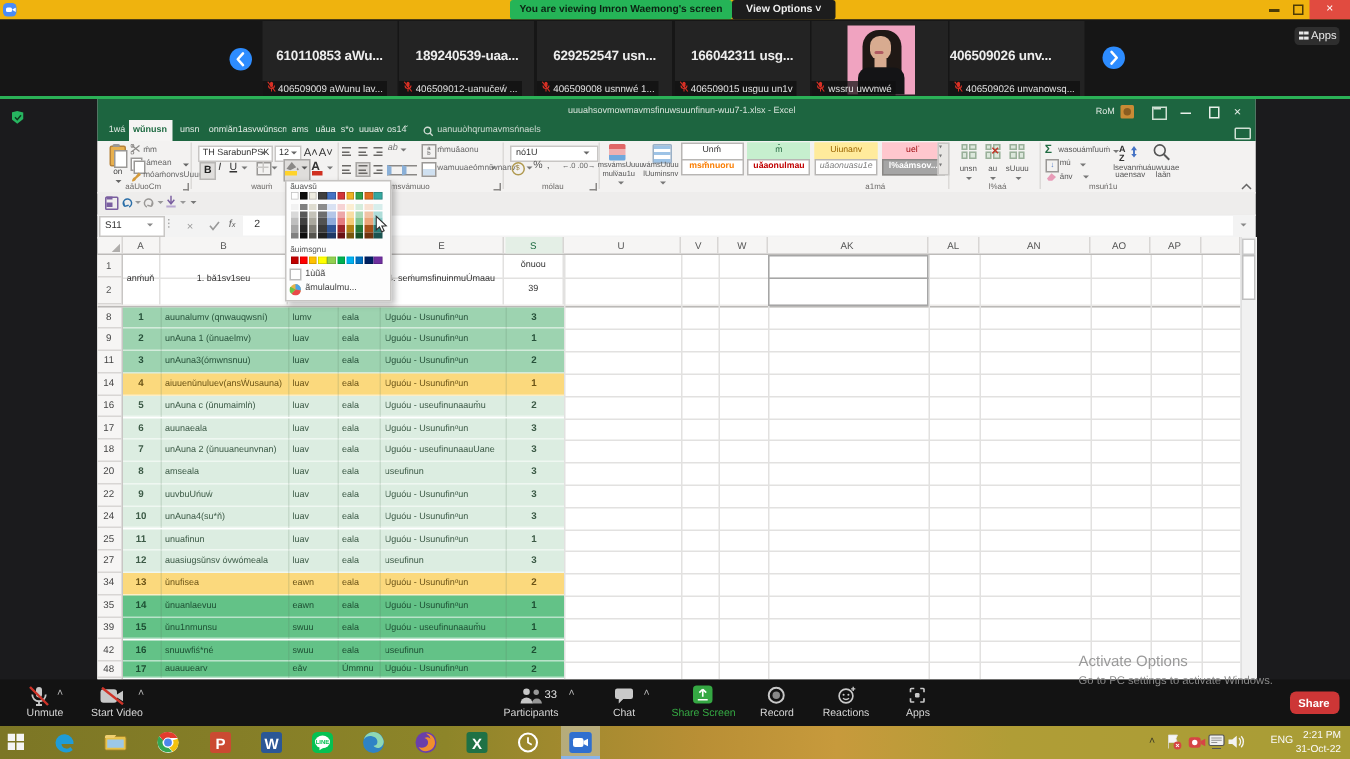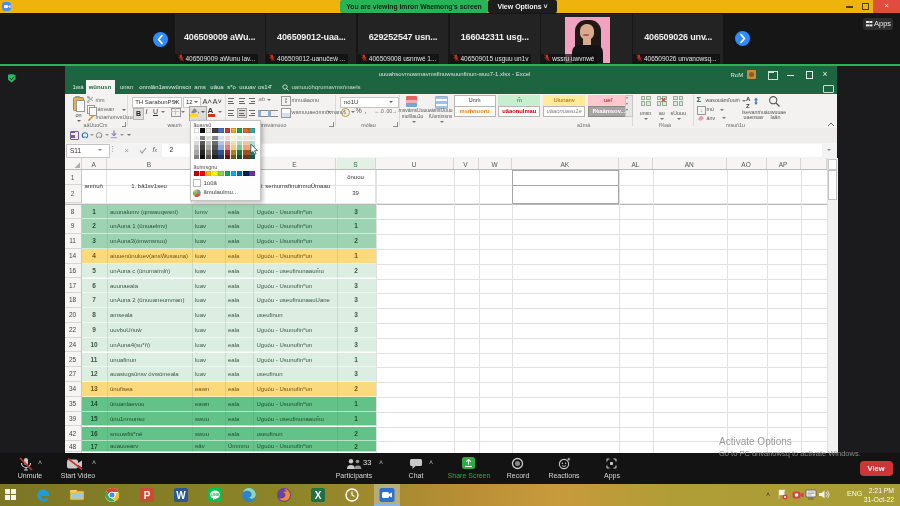--- a/index.html
+++ b/index.html
@@ -14,28 +14,28 @@
 <svg class="abs" style="left:7.6px;top:4.8px" width="3" height="3">
     <path d="M0 1.5 L2.5 0 V3 Z" fill="#fff"></path>
   </svg>
 <div class="abs" style="left:340px;top:0;width:148px;height:13px;background:#25b457;border-radius:2px;color:#0b2413;font-size:6.8px;font-weight:bold;text-align:center;line-height:13px;">You are viewing Imron Waemong's screen</div>
 <div class="abs" style="left:488px;top:0;width:69px;height:13px;background:#1d1d1d;border-radius:2px;color:#f0f0f0;font-size:7px;font-weight:bold;text-align:center;line-height:13px;">View Options ˅</div>
 <div class="abs" style="left:846px;top:6px;width:7px;height:1.5px;background:#4d3c06;"></div>
 <div class="abs" style="left:862px;top:3px;width:5px;height:5px;border:1px solid #4d3c06;"></div>
 <div class="abs" style="left:873px;top:0;width:27px;height:13px;background:#e14b40;color:#fff;font-size:8px;text-align:center;line-height:12px;">×</div>
 <div class="abs" style="left:0;top:13px;width:900px;height:50.5px;background:#161616;"></div>
 <div class="abs" style="left:174.6px;top:14px;width:90.2px;height:49.5px;background:#232323;"></div>
-<div class="abs" style="left:174.6px;top:31.5px;width:90.2px;height:12px;color:#ededed;font-size:9px;font-weight:bold;letter-spacing:-0.15px;text-align:center;white-space:nowrap;overflow:hidden;">406509009 aWu...</div>
+<div class="abs" style="left:174.6px;top:31.5px;width:90.2px;height:12px;color:#ededed;font-size:9px;font-weight:bold;letter-spacing:-0.15px;text-align:center;white-space:nowrap;overflow:hidden;">610110853 aWu...</div>
 <div class="abs" style="left:174.6px;top:54px;height:9.5px;background:rgba(15,15,15,0.72);color:#e2e2e2;font-size:6.5px;line-height:9.5px;padding:0 3px;white-space:nowrap;overflow:hidden;max-width:84px;"><svg width="6" height="8" viewBox="0 0 6 8" style="vertical-align:-1px">
       <rect x="2" y="0.5" width="2" height="3.5" rx="1" fill="#d93025"></rect>
       <path d="M1 3 a2 2 0 0 0 4 0 M3 5 V7" stroke="#d93025" stroke-width="0.7" fill="none"></path>
       <path d="M0.5 0.5 L5.5 7" stroke="#d93025" stroke-width="0.8"></path>
     </svg> 406509009 aWunu lav...</div>
 <div class="abs" style="left:266.3px;top:14px;width:90.2px;height:49.5px;background:#232323;"></div>
-<div class="abs" style="left:266.3px;top:31.5px;width:90.2px;height:12px;color:#ededed;font-size:9px;font-weight:bold;letter-spacing:-0.15px;text-align:center;white-space:nowrap;overflow:hidden;">406509012-uaa...</div>
+<div class="abs" style="left:266.3px;top:31.5px;width:90.2px;height:12px;color:#ededed;font-size:9px;font-weight:bold;letter-spacing:-0.15px;text-align:center;white-space:nowrap;overflow:hidden;">189240539-uaa...</div>
 <div class="abs" style="left:266.3px;top:54px;height:9.5px;background:rgba(15,15,15,0.72);color:#e2e2e2;font-size:6.5px;line-height:9.5px;padding:0 3px;white-space:nowrap;overflow:hidden;max-width:84px;"><svg width="6" height="8" viewBox="0 0 6 8" style="vertical-align:-1px">
       <rect x="2" y="0.5" width="2" height="3.5" rx="1" fill="#d93025"></rect>
       <path d="M1 3 a2 2 0 0 0 4 0 M3 5 V7" stroke="#d93025" stroke-width="0.7" fill="none"></path>
       <path d="M0.5 0.5 L5.5 7" stroke="#d93025" stroke-width="0.8"></path>
     </svg> 406509012-uanučeẃ ...</div>
 <div class="abs" style="left:358.0px;top:14px;width:90.2px;height:49.5px;background:#232323;"></div>
 <div class="abs" style="left:358.0px;top:31.5px;width:90.2px;height:12px;color:#ededed;font-size:9px;font-weight:bold;letter-spacing:-0.15px;text-align:center;white-space:nowrap;overflow:hidden;">629252547 usn...</div>
 <div class="abs" style="left:358.0px;top:54px;height:9.5px;background:rgba(15,15,15,0.72);color:#e2e2e2;font-size:6.5px;line-height:9.5px;padding:0 3px;white-space:nowrap;overflow:hidden;max-width:84px;"><svg width="6" height="8" viewBox="0 0 6 8" style="vertical-align:-1px">
       <rect x="2" y="0.5" width="2" height="3.5" rx="1" fill="#d93025"></rect>
       <path d="M1 3 a2 2 0 0 0 4 0 M3 5 V7" stroke="#d93025" stroke-width="0.7" fill="none"></path>
@@ -55,21 +55,21 @@
 <div class="abs" style="left:18.5px;top:16.5px;width:6px;height:2px;background:#b05a62;border-radius:1px;"></div>
 <div class="abs" style="left:18px;top:22px;width:8px;height:6px;background:#d8ab90;"></div>
 <div class="abs" style="left:7px;top:28px;width:31px;height:19px;background:#141416;border-radius:7px 7px 0 0;"></div>
 </div>
 <div class="abs" style="left:541.4px;top:54px;height:9.5px;background:rgba(15,15,15,0.72);color:#e2e2e2;font-size:6.5px;line-height:9.5px;padding:0 3px;white-space:nowrap;overflow:hidden;max-width:84px;"><svg width="6" height="8" viewBox="0 0 6 8" style="vertical-align:-1px">
       <rect x="2" y="0.5" width="2" height="3.5" rx="1" fill="#d93025"></rect>
       <path d="M1 3 a2 2 0 0 0 4 0 M3 5 V7" stroke="#d93025" stroke-width="0.7" fill="none"></path>
       <path d="M0.5 0.5 L5.5 7" stroke="#d93025" stroke-width="0.8"></path>
     </svg> wssru uwvnwé</div>
 <div class="abs" style="left:633.1px;top:14px;width:90.2px;height:49.5px;background:#232323;"></div>
-<div class="abs" style="left:633.1px;top:31.5px;width:90.2px;height:12px;color:#ededed;font-size:9px;font-weight:bold;letter-spacing:-0.15px;text-align:center;white-space:nowrap;overflow:hidden;">406509026 unv...</div>
+<div class="abs" style="left:633.1px;top:31.5px;width:90.2px;height:12px;color:#ededed;font-size:9px;font-weight:bold;letter-spacing:-0.15px;white-space:nowrap;overflow:hidden;">406509026 unv...</div>
 <div class="abs" style="left:633.1px;top:54px;height:9.5px;background:rgba(15,15,15,0.72);color:#e2e2e2;font-size:6.5px;line-height:9.5px;padding:0 3px;white-space:nowrap;overflow:hidden;max-width:84px;"><svg width="6" height="8" viewBox="0 0 6 8" style="vertical-align:-1px">
       <rect x="2" y="0.5" width="2" height="3.5" rx="1" fill="#d93025"></rect>
       <path d="M1 3 a2 2 0 0 0 4 0 M3 5 V7" stroke="#d93025" stroke-width="0.7" fill="none"></path>
       <path d="M0.5 0.5 L5.5 7" stroke="#d93025" stroke-width="0.8"></path>
     </svg> 406509026 unvanowsq...</div>
 <div class="abs" style="left:152.5px;top:31.5px;width:15px;height:15px;border-radius:50%;background:#2d8cff;"></div>
 <svg class="abs" style="left:152.5px;top:31.5px;" width="15" height="15">
     <path d="M9 3.6 L5.5 7.5 L9 11.4" stroke="#fff" stroke-width="1.7" fill="none" stroke-linecap="round" stroke-linejoin="round"></path>
   </svg>
 <div class="abs" style="left:734.5px;top:31px;width:15px;height:15px;border-radius:50%;background:#2d8cff;"></div>
@@ -735,23 +735,23 @@
     <circle cx="7.6" cy="6.2" r="0.7" fill="#c8c8c8"></circle>
     <path d="M4 8.4 a2.6 2.6 0 0 0 4 0" stroke="#c8c8c8" stroke-width="0.9" fill="none"></path>
     <path d="M10.8 0.8 V3.6 M9.4 2.2 H12.2" stroke="#c8c8c8" stroke-width="0.9"></path>
   </svg>
 <div class="abs" style="left:542px;top:471.5px;width:44px;color:#d5d5d5;font-size:7px;text-align:center;">Reactions</div>
 <svg class="abs" style="left:605px;top:457.0px" width="13" height="13" viewBox="0 0 13 13">
     <path d="M2 4.5 V2.5 a0.5 0.5 0 0 1 0.5 -0.5 H4.5 M8.5 2 H10.5 a0.5 0.5 0 0 1 0.5 0.5 V4.5 M11 8.5 V10.5 a0.5 0.5 0 0 1 -0.5 0.5 H8.5 M4.5 11 H2.5 a0.5 0.5 0 0 1 -0.5 -0.5 V8.5" stroke="#c8c8c8" stroke-width="1.1" fill="none"></path>
     <rect x="5" y="5" width="3" height="3" rx="0.8" fill="#c8c8c8"></rect>
   </svg>
 <div class="abs" style="left:592px;top:471.5px;width:40px;color:#d5d5d5;font-size:7px;text-align:center;">Apps</div>
-<div class="abs" style="left:859.5px;top:461.0px;width:33px;height:15px;background:#cd3636;border-radius:4px;color:#fff;font-size:7.5px;font-weight:bold;text-align:center;line-height:15px;">View</div>
+<div class="abs" style="left:859.5px;top:461.0px;width:33px;height:15px;background:#cd3636;border-radius:4px;color:#fff;font-size:7.5px;font-weight:bold;text-align:center;line-height:15px;">Share</div>
 <div class="abs" style="left:719px;top:436px;color:#9a9a9a;font-size:10px;">Activate Options</div>
-<div class="abs" style="left:719px;top:449px;color:#8a8a8a;font-size:7.5px;">Go to PC unvanowsq to activate Windows.</div>
+<div class="abs" style="left:719px;top:449px;color:#8a8a8a;font-size:7.5px;">Go to PC settings to activate Windows.</div>
 <div class="abs" style="left:0;top:483.5px;width:900px;height:22.5px;background:linear-gradient(90deg,#7c7625 0%,#8d8529 33%,#b98f35 52%,#c79a3c 62%,#b09d36 75%,#a89d36 100%);"></div>
 <svg class="abs" style="left:5px;top:489.0px" width="11" height="11" viewBox="0 0 11 11">
     <rect x="0" y="0" width="5" height="5" fill="#f5f5f5"></rect>
     <rect x="6" y="0" width="5" height="5" fill="#f5f5f5"></rect>
     <rect x="0" y="6" width="5" height="5" fill="#f5f5f5"></rect>
     <rect x="6" y="6" width="5" height="5" fill="#f5f5f5"></rect>
   </svg>
 <div class="abs" style="left:35px;top:487.0px;width:16px;height:16px;"><svg width="16" height="16" viewBox="0 0 16 16">
       <path d="M2 8 a6 6 0 1 1 12 1 H6 a3.5 3.5 0 0 0 6 2 l1.5 2 A7 7 0 0 1 2 8 Z" fill="#1f9cd7"></path>
     </svg></div>

